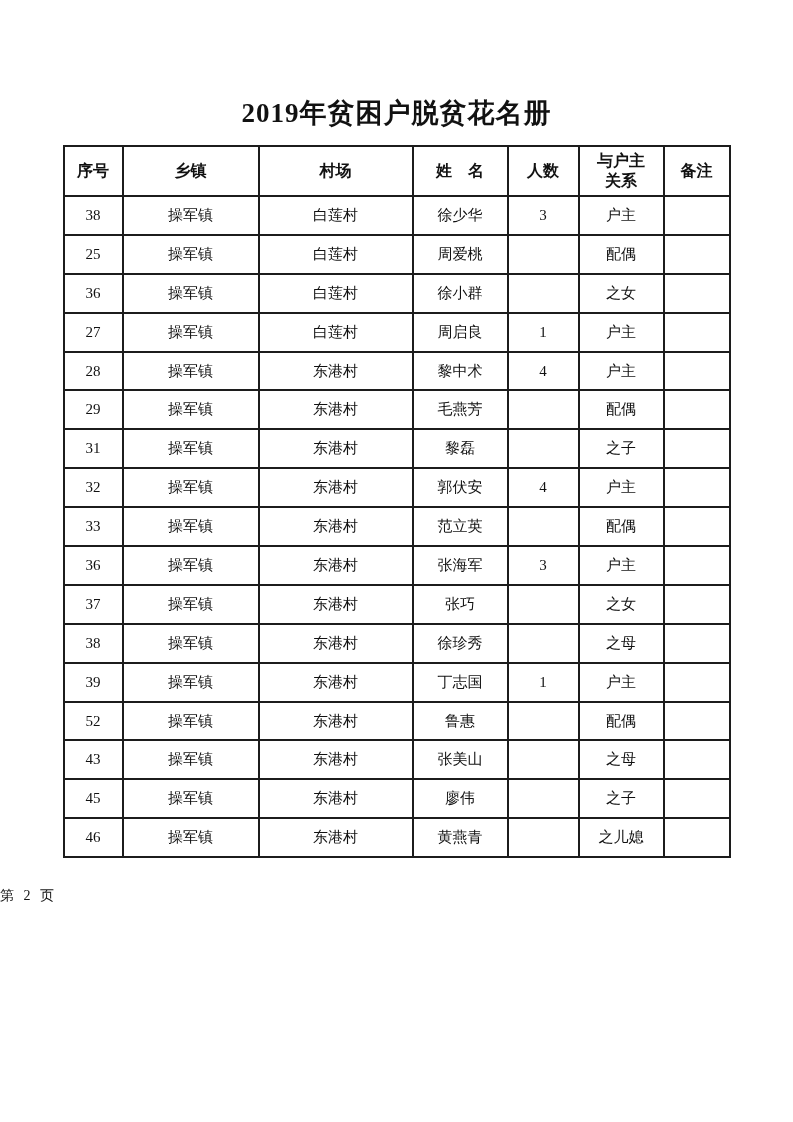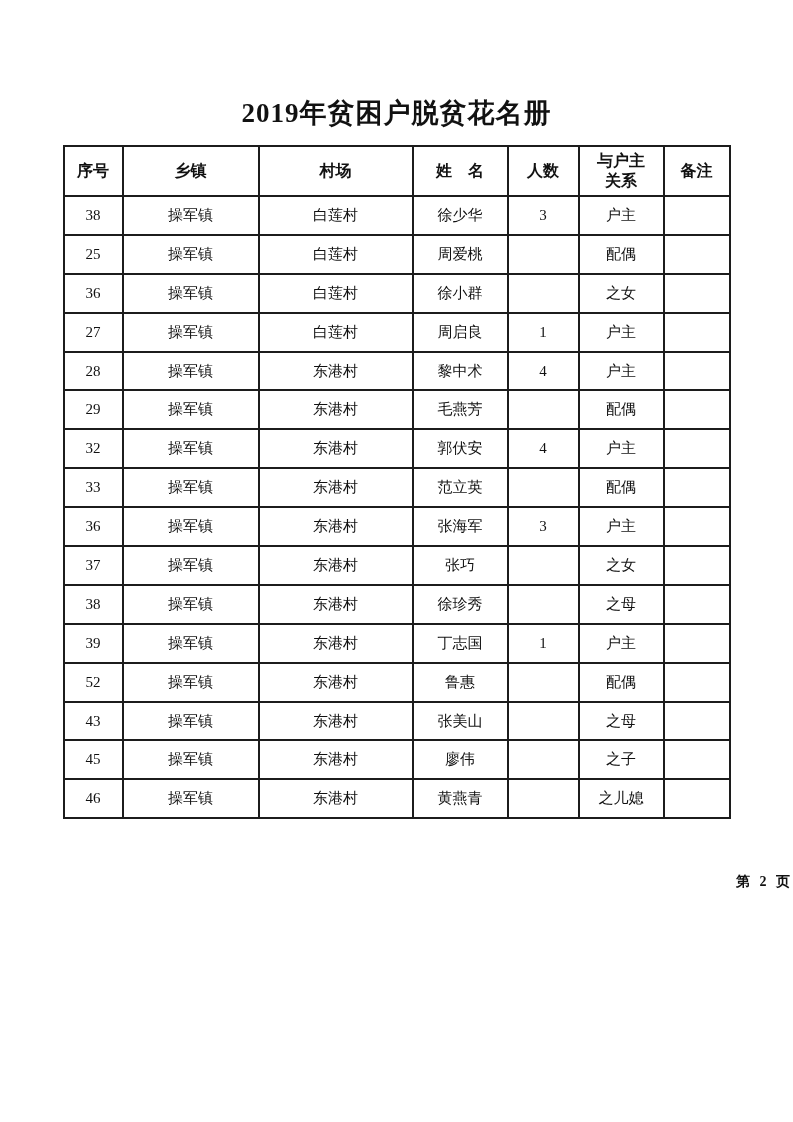--- a/index.html
+++ b/index.html
@@ -54,25 +54,24 @@
     font-weight: normal;
   }
   .col-seq      { width: 59px; }
   .col-township { width: 136px; }
   .col-village  { width: 154px; }
   .col-name     { width: 95px; }
   .col-count    { width: 71px; }
   .col-relation { width: 85px; }
   .col-remark   { width: 66px; }
   .page-footer {
-    text-align: right;
+    text-align: left;
     font-size: 14px;
     letter-spacing: 3px;
-    margin-top: 54px;
-    font-weight: bold;
+    margin-top: 29px;
   }
 </style>
 </head>
 <body>
 
 <div class="page">
 
   <h1 class="doc-title">2019年贫困户脱贫花名册</h1>
 
   <table class="roster">
@@ -146,20 +145,29 @@
       <tr>
           <td>29</td>
           <td>操军镇</td>
           <td>东港村</td>
           <td>毛燕芳</td>
           <td></td>
           <td>配偶</td>
           <td></td>
         </tr>
       <tr>
+          <td>31</td>
+          <td>操军镇</td>
+          <td>东港村</td>
+          <td>黎磊</td>
+          <td></td>
+          <td>之子</td>
+          <td></td>
+        </tr>
+      <tr>
           <td>32</td>
           <td>操军镇</td>
           <td>东港村</td>
           <td>郭伏安</td>
           <td>4</td>
           <td>户主</td>
           <td></td>
         </tr>
       <tr>
           <td>33</td>

